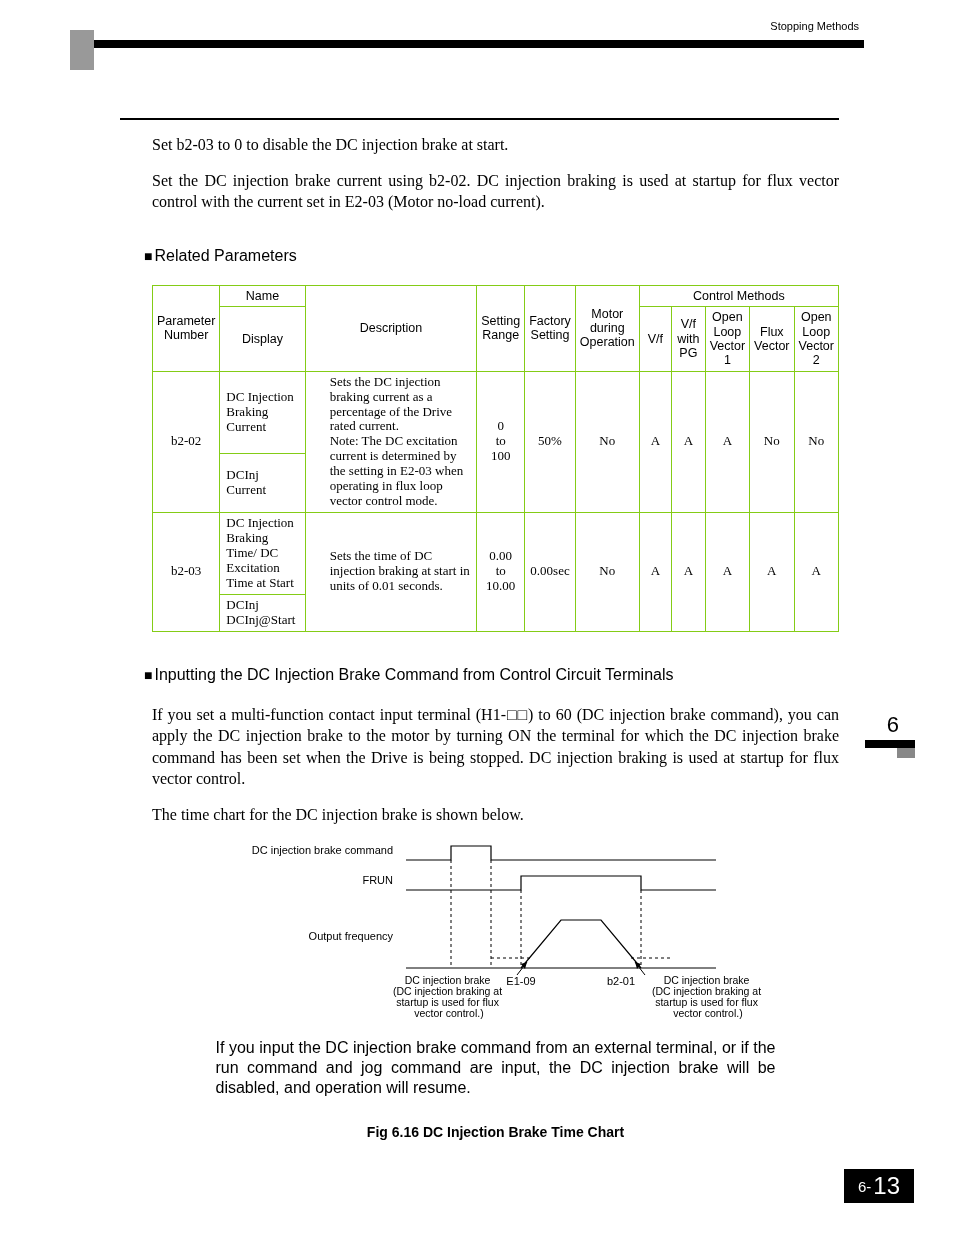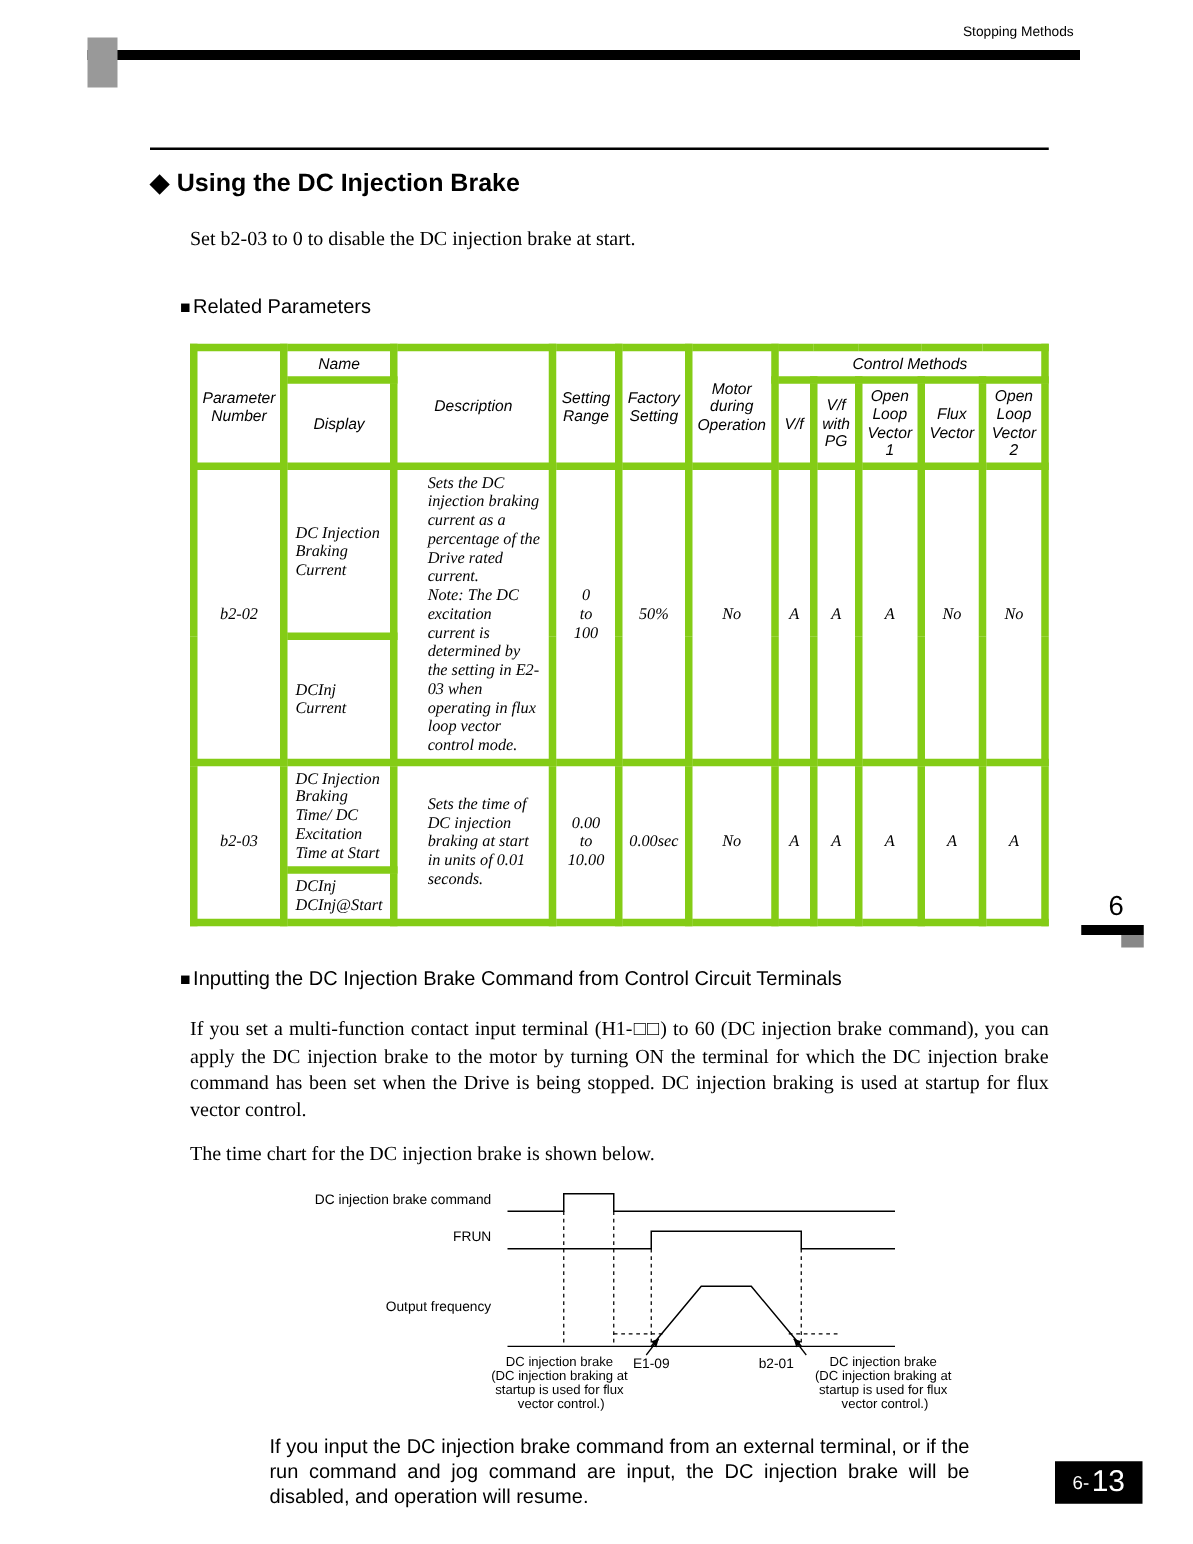--- a/index.html
+++ b/index.html
@@ -69,26 +69,25 @@
   .subhead .sq { font-size: 14px; margin-right: 2px; }
 
   
   .param-table {
     border-collapse: collapse;
     margin-left: 32px;
     font-family: "Times New Roman", Times, serif;
     font-size: 13px;
   }
   .param-table th, .param-table td {
-    border: 6px solid #84cc16;
+    border: 1px solid #84cc16;
     padding: 3px 4px;
     text-align: center;
     vertical-align: middle;
     line-height: 1.15;
-    font-style: italic;
   }
   .param-table thead th {
     font-family: Arial, Helvetica, sans-serif;
     font-weight: normal;
     font-size: 12.5px;
   }
   .param-table td.desc { text-align: left; padding-left: 24px; padding-right: 6px; }
   .param-table td.name { text-align: left; padding-left: 6px; padding-right: 6px; }
   .param-table .col-pn   { width: 54px; }
   .param-table .col-name { width: 86px; }
@@ -161,25 +160,23 @@
 </style>
 </head>
 <body>
 
 <div class="header-right">Stopping Methods</div>
 <div class="header-rule"></div>
 <div class="header-tab"></div>
 
 <div class="content">
   <div class="section-rule"></div>
-  <div class="section-title">
-    <span class="diamond">◆</span><span>Using the DC Injection Brake</span>
-  </div>
   <div class="para-block">
     <p>Set b2-03 to 0 to disable the DC injection brake at start.</p>
+    <p>Set the DC injection brake current using b2-02. DC injection braking is used at startup for flux vector control with the current set in E2-03 (Motor no-load current).</p>
   </div>
 
   <div class="subhead">
     <span class="sq">■</span><span>Related Parameters</span>
   </div>
 
   <table class="param-table">
     <colgroup>
       <col class="col-pn">
         <col class="col-name">

